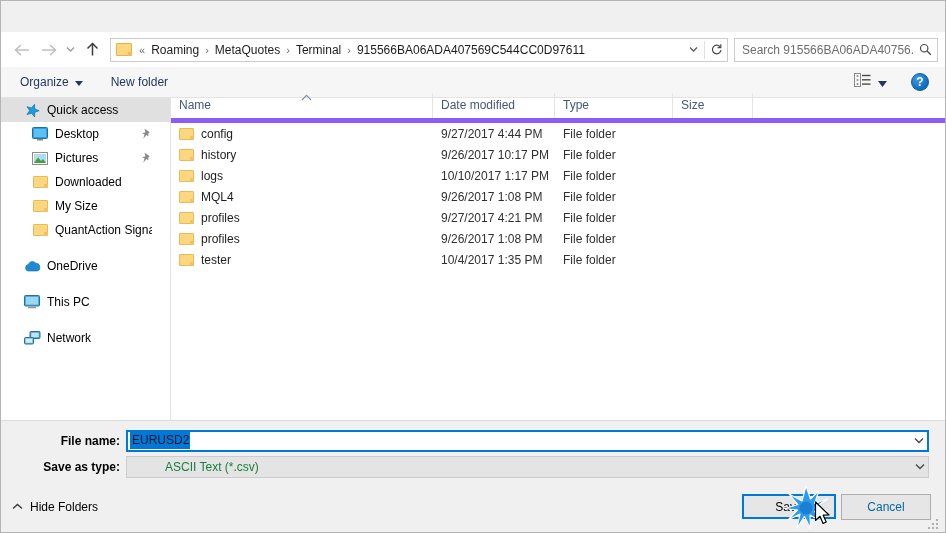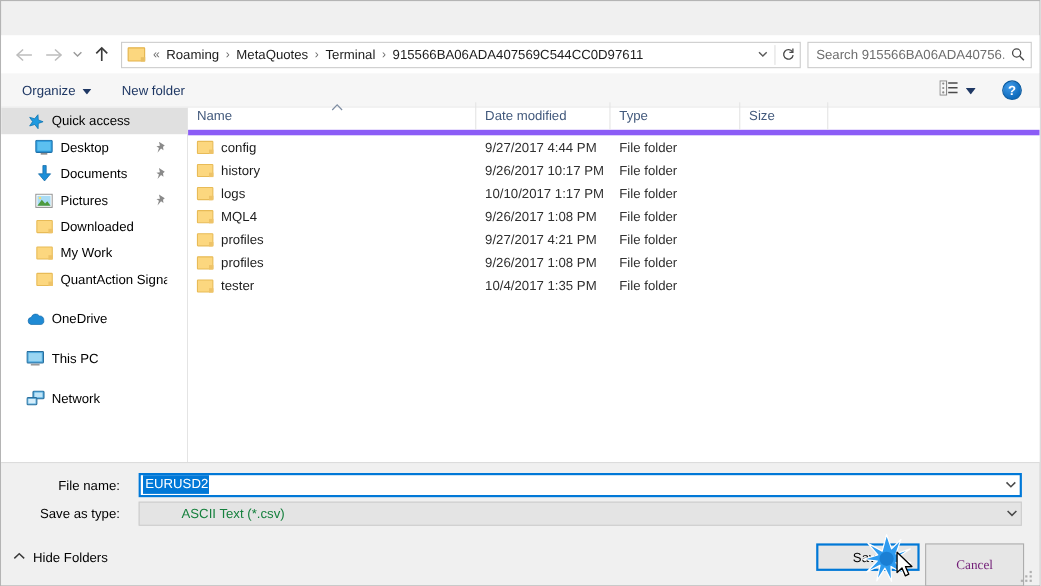--- a/index.html
+++ b/index.html
@@ -204,31 +204,31 @@
 
   
   #formarea {
     position: absolute; left: 0; top: 419px; width: 944px; height: 68px;
     background: #f0f0f0; border-top: 1px solid #dcdcdc;
   }
   .form-row { position: absolute; left: 0; width: 944px; height: 23px; display: flex; align-items: center; }
   #row-filename { top: 8px; }
   #row-filetype { top: 34px; }
   .form-label {
-    width: 125px; text-align: right; padding-right: 17px;
-    font-size: 12px; color: #000000; flex: none;
+    width: 125px; text-align: right; padding-right: 6px;
+    font-size: 12px; color: #000000; flex: none; font-weight: bold;
   }
   .combo {
     flex: 1 1 auto; height: 22px; margin-right: 16px;
     display: flex; align-items: center; position: relative;
   }
   #combo-filename { border: 2px solid #0078d7; background: #ffffff; }
   #combo-filetype { border: 1px solid #cccccc; background: #e4e4e4; }
   #filename-value {
-    font-size: 12px; color: #ffffff; background: #0078d7;
+    font-size: 12px; color: #0f172a; background: #0078d7;
     padding: 1px 1px 1px 2px; margin-left: 2px; line-height: 15px;
   }
   #filetype-value { font-size: 12px; color: #15803d; padding-left: 6px; margin-left: 32px; }
   .combo-arrow {
     margin-left: auto; width: 17px; display: flex; align-items: center;
     justify-content: center; cursor: pointer; flex: none;
   }
 
   
   #footer {
@@ -241,25 +241,25 @@
   }
   #hide-folders-label { font-size: 12px; color: #000; }
   #btn-save {
     position: absolute; left: 741px; top: 6px; width: 94px; height: 25px;
     background: #e6e6e6; border: 2px solid #0078d7;
     font-size: 12px; color: #000; cursor: pointer;
     display: flex; align-items: center; justify-content: center;
     font-family: "Liberation Sans", sans-serif;
   }
   #btn-cancel {
-    position: absolute; left: 840px; top: 6px; width: 90px; height: 39px;
+    position: absolute; left: 840px; top: 6px; width: 90px; height: 26px;
     background: #e6e6e6; border: 1px solid #adadad;
-    font-size: 12px; color: #701a75; cursor: pointer;
+    font-size: 12px; color: #0369a1; cursor: pointer;
     display: flex; align-items: center; justify-content: center;
-    font-family: Liberation Serif, serif;
+    font-family: Liberation Sans, sans-serif;
   }
   #click-burst {
     position: absolute; left: 782px; top: 484px; width: 46px; height: 46px;
     pointer-events: none;
   }
   #cursor {
     position: absolute; left: 813px; top: 500px; width: 18px; height: 26px;
     pointer-events: none;
   }
   #resize-grip {
@@ -393,34 +393,20 @@
           <span class="sb-label">Desktop</span>
           <span class="sb-pin">
             <svg width="11" height="12" viewBox="0 0 11 12">
               <path d="M3.5 0.8 L8.8 4.2 L7.2 5.5 L7.6 8.6 L5.4 7 L2.2 10.8 L3.5 6.6 L1.2 5 L4.4 4.6 Z" fill="#8a8a8a"></path>
             </svg>
           </span>
         </div>
         <div class="sb-item">
           <span class="sb-ind" style="width: 30px;"></span>
           <span class="sb-icon">
-            <svg width="15" height="16" viewBox="0 0 15 16">
-              <path d="M6 0.5 L9 0.5 L9 8 L13 8 L7.5 14.5 L2 8 L6 8 Z" fill="#1d8fd8" stroke="#156ba5" stroke-width="0.7"></path>
-            </svg>
-          </span>
-          <span class="sb-label">Documents</span>
-          <span class="sb-pin">
-            <svg width="11" height="12" viewBox="0 0 11 12">
-              <path d="M3.5 0.8 L8.8 4.2 L7.2 5.5 L7.6 8.6 L5.4 7 L2.2 10.8 L3.5 6.6 L1.2 5 L4.4 4.6 Z" fill="#8a8a8a"></path>
-            </svg>
-          </span>
-        </div>
-        <div class="sb-item">
-          <span class="sb-ind" style="width: 30px;"></span>
-          <span class="sb-icon">
             <svg width="16" height="13" viewBox="0 0 16 13">
               <rect x="0.5" y="0.5" width="15" height="12" fill="#ffffff" stroke="#8d8d8d"></rect>
               <rect x="2" y="2" width="12" height="9" fill="#a9dcf5"></rect>
               <path d="M2 11 L6 5.5 L9 9 L11 7 L14 11 Z" fill="#4e9a3f"></path>
               <circle cx="4.3" cy="4" r="1.1" fill="#f4dd6b"></circle>
             </svg>
           </span>
           <span class="sb-label">Pictures</span>
           <span class="sb-pin">
             <svg width="11" height="12" viewBox="0 0 11 12">
@@ -433,21 +419,21 @@
           <span class="sb-icon">
             <span class="folder-ic"></span>
           </span>
           <span class="sb-label">Downloaded</span>
         </div>
         <div class="sb-item">
           <span class="sb-ind" style="width: 30px;"></span>
           <span class="sb-icon">
             <span class="folder-ic"></span>
           </span>
-          <span class="sb-label">My Work</span>
+          <span class="sb-label">My Size</span>
         </div>
         <div class="sb-item">
           <span class="sb-ind" style="width: 30px;"></span>
           <span class="sb-icon">
             <span class="folder-ic"></span>
           </span>
           <span class="sb-label">QuantAction Signal</span>
         </div>
         <div class="sb-gap"></div>
         <div class="sb-item">

